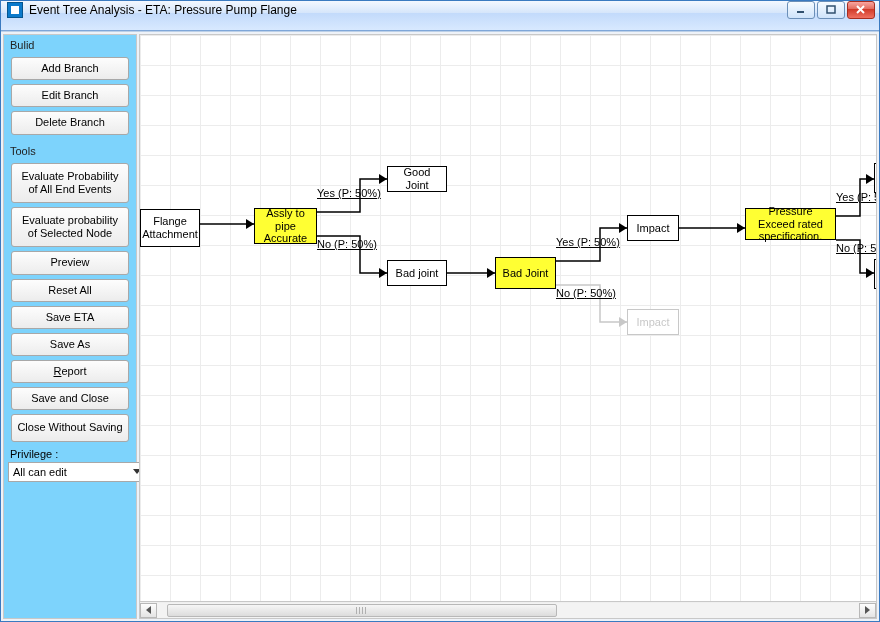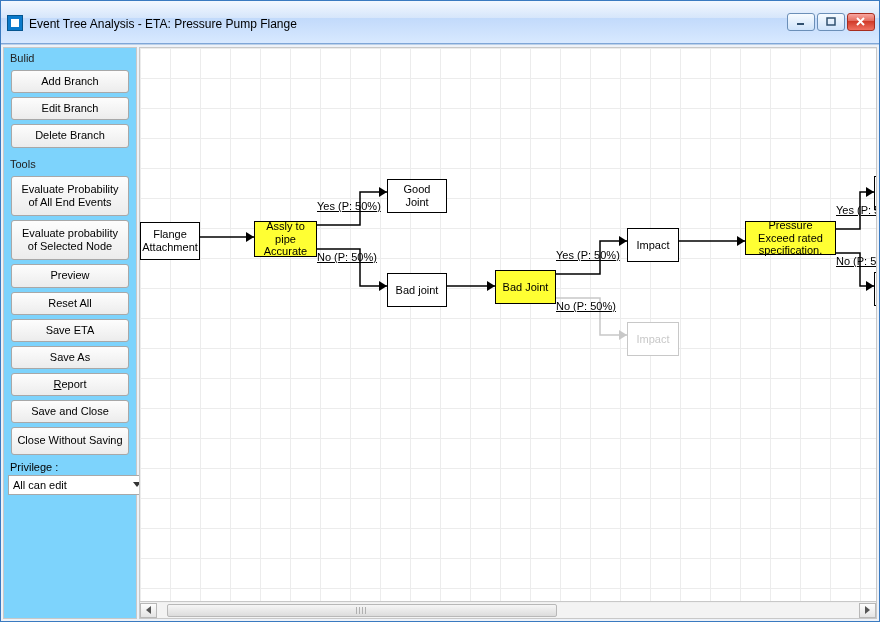--- a/index.html
+++ b/index.html
@@ -1,18 +1,18 @@
 <!DOCTYPE html>
 <html><head>
 <meta charset="utf-8">
 <style>
   * { box-sizing: border-box; }
   html, body { margin:0; padding:0; font-family: "Segoe UI", Tahoma, Arial, sans-serif; font-size:12px; color:#000; }
   .window { width:880px; height:622px; border:1px solid #3a7ac0; background:#fff; position:relative; display:flex; flex-direction:column; overflow:hidden; }
-  .titlebar { height:43px; background:linear-gradient(#f3f8ff,#d6e6fb 40%,#c2dafb 41%,#d8e9ff); display:flex; align-items:flex-end; padding:0 4px 12px 6px; border-bottom:1px solid #7ea6d8; }
+  .titlebar { height:30px; background:linear-gradient(#f3f8ff,#d6e6fb 40%,#c2dafb 41%,#d8e9ff); display:flex; align-items:center; padding:0 4px 12px 6px; border-bottom:1px solid #7ea6d8; }
   .titlebar-icon { width:16px; height:16px; background:#0b7acb; border:1px solid #05558f; position:relative; margin-right:6px; }
   .titlebar-icon::after { content:""; position:absolute; inset:3px; background:#fff; }
   .titlebar-text { flex:1; font-size:12px; color:#000; white-space:nowrap; text-overflow:ellipsis; overflow:hidden; }
   .winbtns { display:flex; gap:2px; }
   .winbtn { width:28px; height:18px; border:1px solid #6b8fb8; border-radius:3px; background:linear-gradient(#f7fbff,#cfe3fb); display:flex; align-items:center; justify-content:center; cursor:default; }
   .winbtn.close { background:linear-gradient(#f9a6a0,#e2695b 45%,#d03a29 46%,#f07060); border-color:#a72d1f; color:#fff; }
   .winbtn svg { display:block; }
   .body { flex:1; display:flex; background:#eef2f8; overflow:hidden; border-top:1px solid #bcd0e8; }
   .sidebar { width:134px; background:#7dd3fc; border:1px solid #c8c8c8; margin:2px; padding:2px 4px 6px 4px; display:flex; flex-direction:column; }
   .group-label { font-size:11px; color:#222; padding:2px 2px 4px 2px; }
@@ -31,21 +31,21 @@
   }
   .hscroll { height:17px; background:#efefef; border:1px solid #c8c8c8; border-top:none; display:flex; align-items:center; }
   .sbtn { width:17px; height:15px; background:linear-gradient(#fdfdfd,#e4e4e4); border:1px solid #b8b8b8; display:flex; align-items:center; justify-content:center; }
   .sbtn .tri-l { width:0;height:0;border-top:4px solid transparent;border-bottom:4px solid transparent;border-right:5px solid #555; }
   .sbtn .tri-r { width:0;height:0;border-top:4px solid transparent;border-bottom:4px solid transparent;border-left:5px solid #555; }
   .strack { flex:1; height:15px; position:relative; background:#f3f3f3; }
   .sthumb { position:absolute; left:10px; top:1px; height:13px; width:390px; background:linear-gradient(#f6f6f6,#dcdcdc); border:1px solid #b8b8b8; border-radius:2px; display:flex; align-items:center; justify-content:center; }
   .sthumb .grip { width:12px; height:7px; background:repeating-linear-gradient(to right,#b0b0b0 0 1px, transparent 1px 3px); }
 
   
-  .node { position:absolute; background:#fff; border:1.5px solid #000; font-size:11px; text-align:center; display:flex; align-items:center; justify-content:center; padding:16px 4px; line-height:1.15; }
+  .node { position:absolute; background:#fff; border:1.5px solid #000; font-size:11px; text-align:center; display:flex; align-items:center; justify-content:center; padding:8px 4px; line-height:1.15; }
   .node.yellow { background:#ffff33; }
   .node.faded { color:#c8c8c8; border-color:#c8c8c8; }
   .edge-label { position:absolute; font-size:11px; color:#000; white-space:nowrap; background:transparent;text-decoration:underline; }
   svg.wires { position:absolute; inset:0; width:100%; height:100%; }
   svg.wires line, svg.wires polyline { stroke:#000; stroke-width:1.5; fill:none; }
   svg.wires .faded { stroke:#c8c8c8; }
   svg.wires polygon { fill:#000; }
   svg.wires polygon.faded { fill:#c8c8c8; stroke:none; }
 </style>
 </head>

